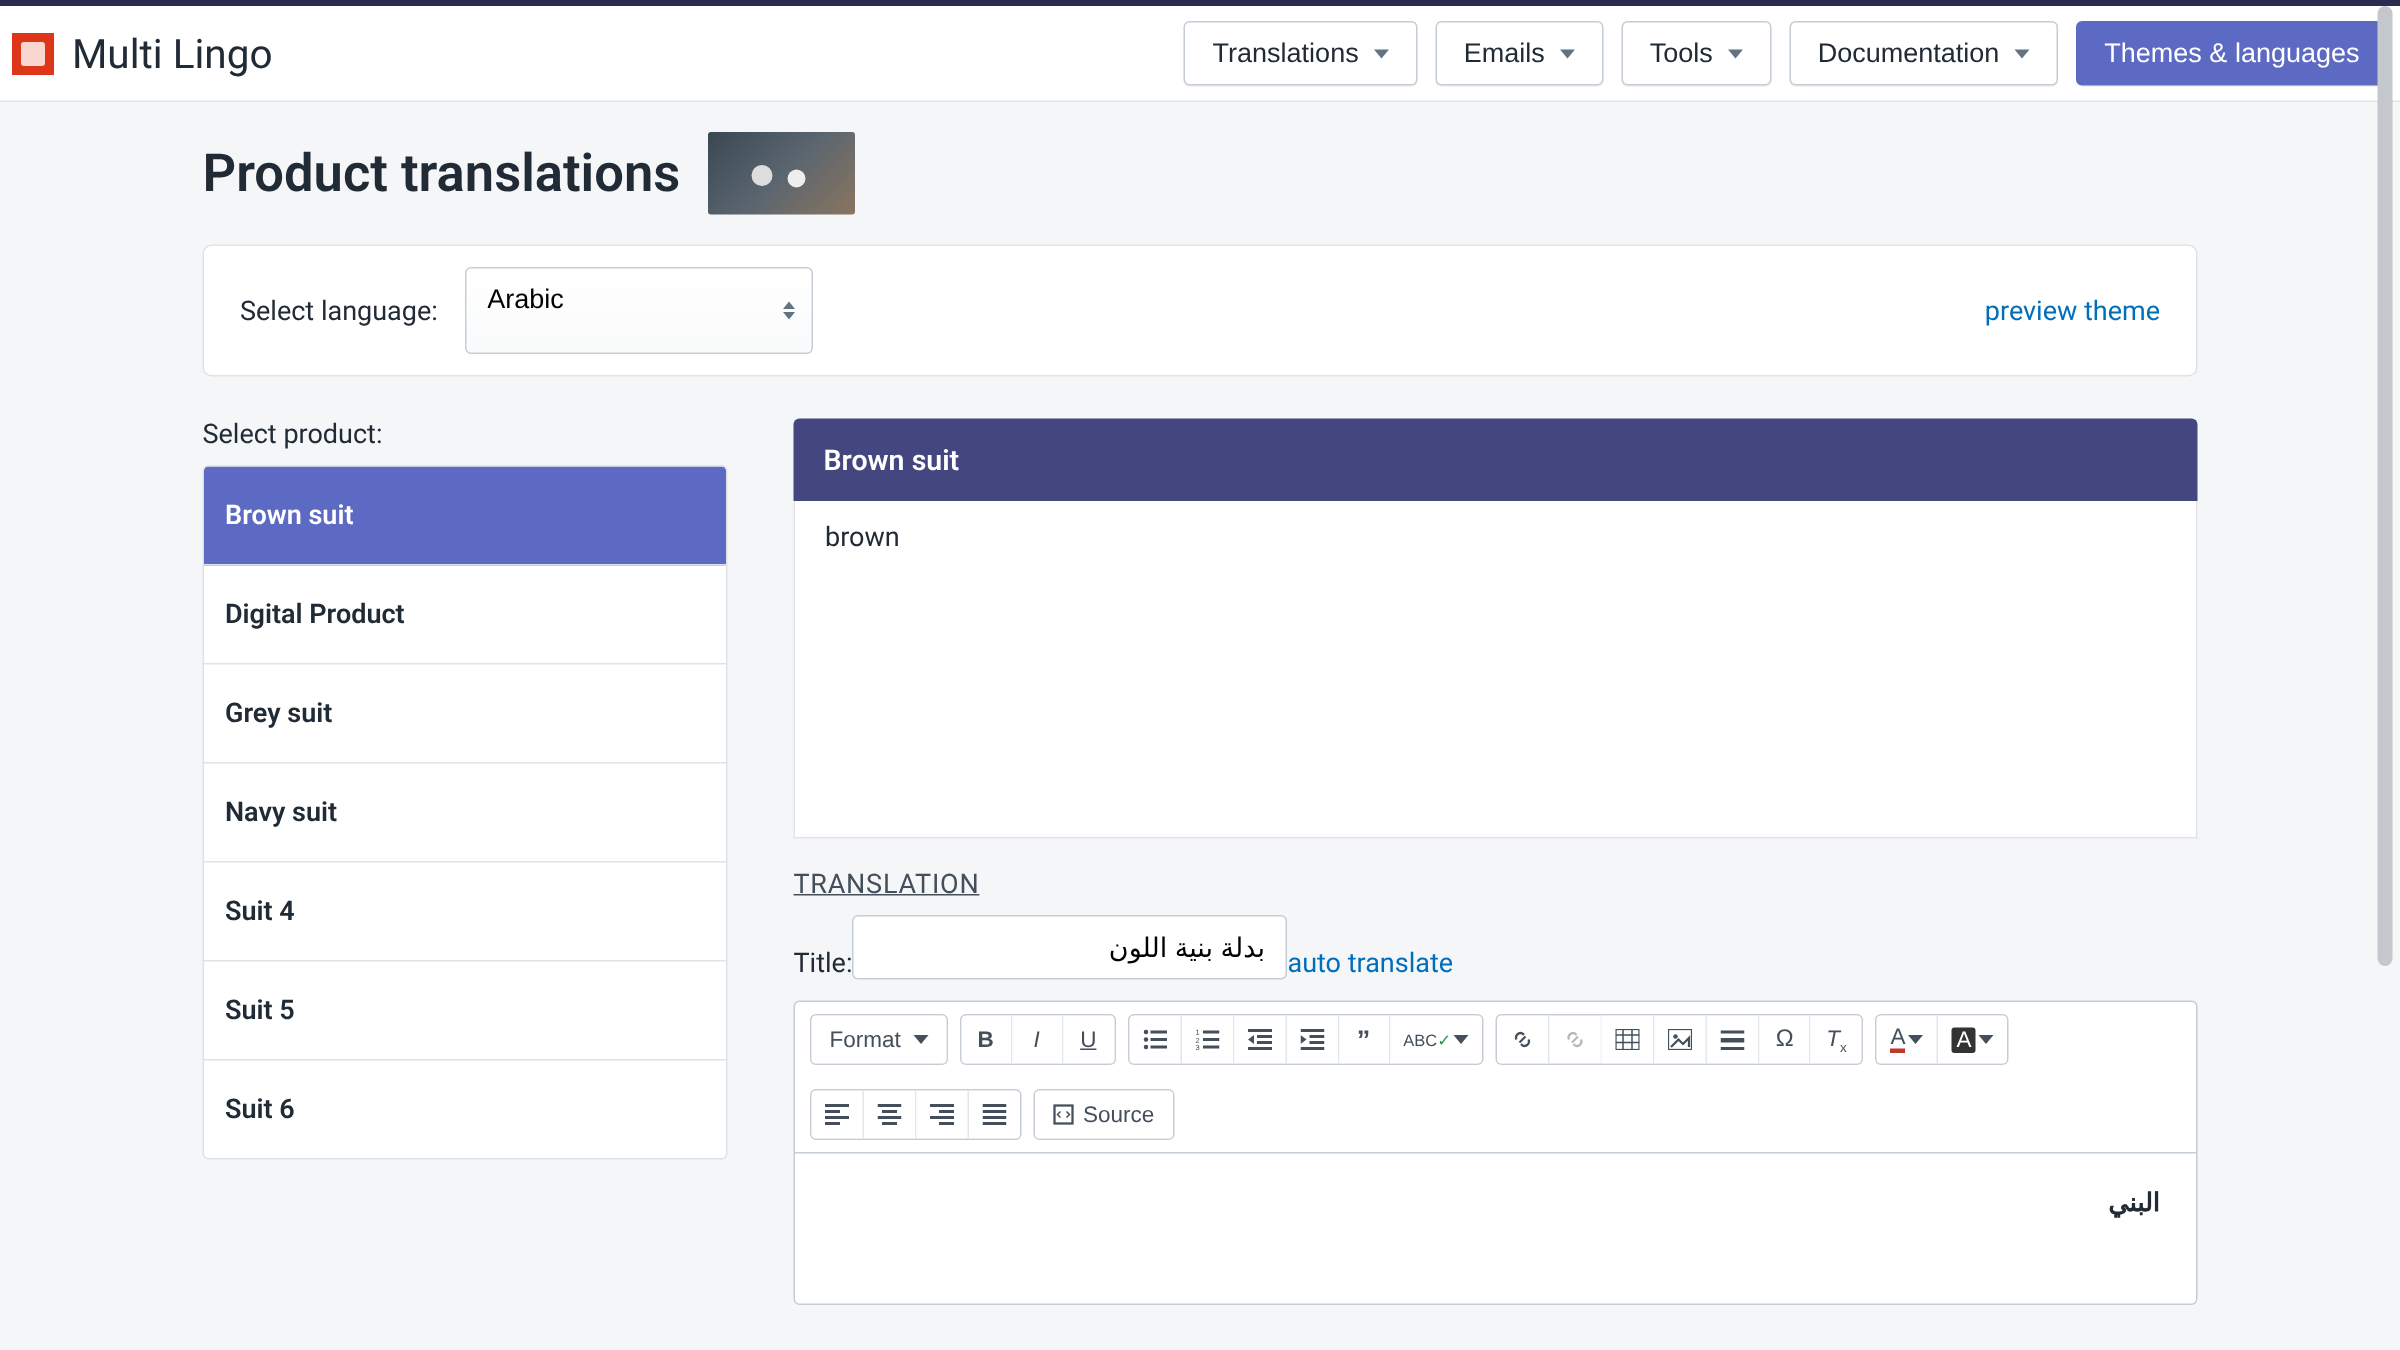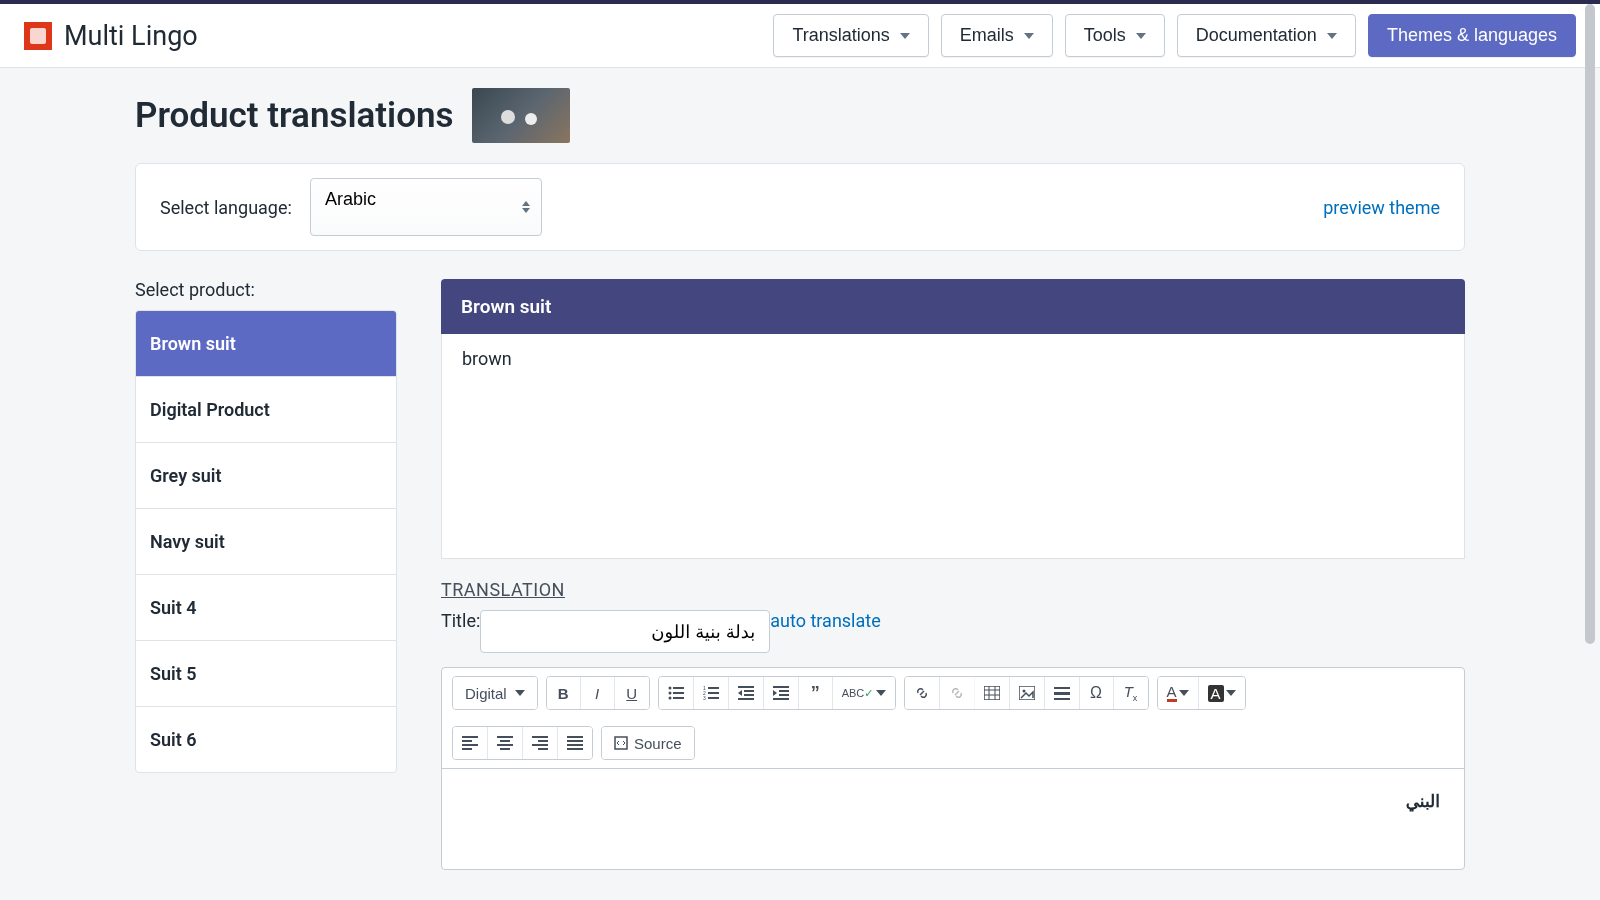--- a/index.html
+++ b/index.html
@@ -1,18 +1,18 @@
 <!DOCTYPE html>
 <html><head>
 <meta charset="utf-8">
 <style>
 * { box-sizing: border-box; margin: 0; padding: 0; }
 body { font-family: -apple-system, BlinkMacSystemFont, "Segoe UI", Roboto, sans-serif; background: #f4f6f8; color: #212b36; width:1600px; height:900px; overflow:hidden; }
 .topbar-accent { height:4px; background:#2b2b4f; }
-.header { background:#fff; border-bottom:1px solid #dfe3e8; padding:10px 24px; display:flex; align-items:center; justify-content:space-between; }
+.header { background:#fff; border-bottom:1px solid #dfe3e8; padding:10px 8px; display:flex; align-items:center; justify-content:space-between; }
 .brand { display:flex; align-items:center; gap:12px; }
 .brand-icon { width:28px; height:28px; background:#de3618; position:relative; }
 .brand-icon::after { content:''; position:absolute; inset:6px; background:#fff; opacity:0.8; border-radius:2px; }
 .brand-name { font-size:27px; font-weight:400; color:#212b36; }
 .nav { display:flex; gap:12px; }
 .nav-btn { background:#fff; border:1px solid #c4cdd5; border-radius:4px; padding:10px 18px; font-size:18px; color:#212b36; display:flex; align-items:center; gap:10px; cursor:pointer; box-shadow:0 1px 0 rgba(0,0,0,0.05); }
 .nav-btn.primary { background:#5c6ac4; color:#fff; border-color:#5c6ac4; }
 .caret { width:0; height:0; border-left:5px solid transparent; border-right:5px solid transparent; border-top:6px solid #637381; }
 .page { padding:20px 135px 0; }
 .page-head { display:flex; align-items:center; gap:18px; margin-bottom:20px; }
@@ -34,31 +34,31 @@
   background-repeat:no-repeat;
   pointer-events:none;
   opacity:0;
 }
 .select-arrows { position:absolute; right:12px; top:50%; transform:translateY(-50%); display:flex; flex-direction:column; gap:2px; pointer-events:none; }
 .select-arrows span { width:0; height:0; border-left:4px solid transparent; border-right:4px solid transparent; }
 .select-arrows .up { border-bottom:5px solid #637381; }
 .select-arrows .down { border-top:5px solid #637381; }
 .preview-link { color:#006fbb; font-size:18px; text-decoration:none; }
 .cols { display:flex; gap:44px; }
-.side { width:262px; }
+.side { width:350px; }
 .side-title { font-size:18px; margin-bottom:10px; font-weight:400; }
 .product-list { border:1px solid #dfe3e8; border-radius:4px; overflow:hidden; background:#fff; }
 .product-item { padding:22px 14px; border-bottom:1px solid #dfe3e8; font-size:18px; font-weight:600; cursor:pointer; }
 .product-item:last-child { border-bottom:none; }
 .product-item.active { background:#5c6ac4; color:#fff; }
 .main { flex:1; }
 .panel-header { background:#43467f; color:#fff; padding:16px 20px; border-radius:4px 4px 0 0; font-size:19px; font-weight:600; }
 .source-box { background:#fff; border:1px solid #dfe3e8; border-top:none; padding:14px 20px; min-height:225px; font-size:18px; }
 .trans-label { margin-top:20px; font-size:18px; color:#454f5b; letter-spacing:0.5px;text-decoration:underline; }
-.title-row { display:flex; align-items:flex-start; gap:0; margin-top:10px; }
+.title-row { display:flex; align-items:flex-end; gap:0; margin-top:10px; }
 .title-row label { font-size:18px; }
 .title-input { border:1px solid #c4cdd5; border-radius:4px; padding:10px 14px; font-size:18px; width:290px; direction:rtl; text-align:right; }
 .auto-link { color:#006fbb; font-size:18px; text-decoration:none; }
 .editor { margin-top:14px; border:1px solid #c4cdd5; border-radius:4px; background:#fff; }
 .toolbar { padding:8px 10px; border-bottom:1px solid #c4cdd5; display:flex; flex-wrap:wrap; gap:8px; align-items:center; }
 .tgroup { display:flex; border:1px solid #c4cdd5; border-radius:4px; overflow:hidden; }
 .tbtn { background:#fff; border:none; border-right:1px solid #e3e6ea; padding:6px 9px; min-width:34px; height:32px; display:flex; align-items:center; justify-content:center; cursor:pointer; font-size:15px; color:#454f5b; }
 .tbtn:last-child { border-right:none; }
 .format-btn { padding:6px 12px; gap:8px; min-width:auto; }
 .format-btn .caret { border-top-color:#454f5b; }
@@ -145,21 +145,21 @@
       <div class="title-row">
         <label>Title:</label>
         <input class="title-input" type="text" value="بدلة بنية اللون" style="">
         <a href="#" class="auto-link">auto translate</a>
       </div>
 
       <div class="editor">
         <div class="toolbar">
           <div class="tgroup">
             <button class="tbtn format-btn">
-              <span>Digital</span>
+              <span>Format</span>
               <span class="caret"></span>
             </button>
           </div>
           <div class="tgroup">
             <button class="tbtn">
                 <b>B</b>
               </button>
             <button class="tbtn">
                 <i>I</i>
               </button>

